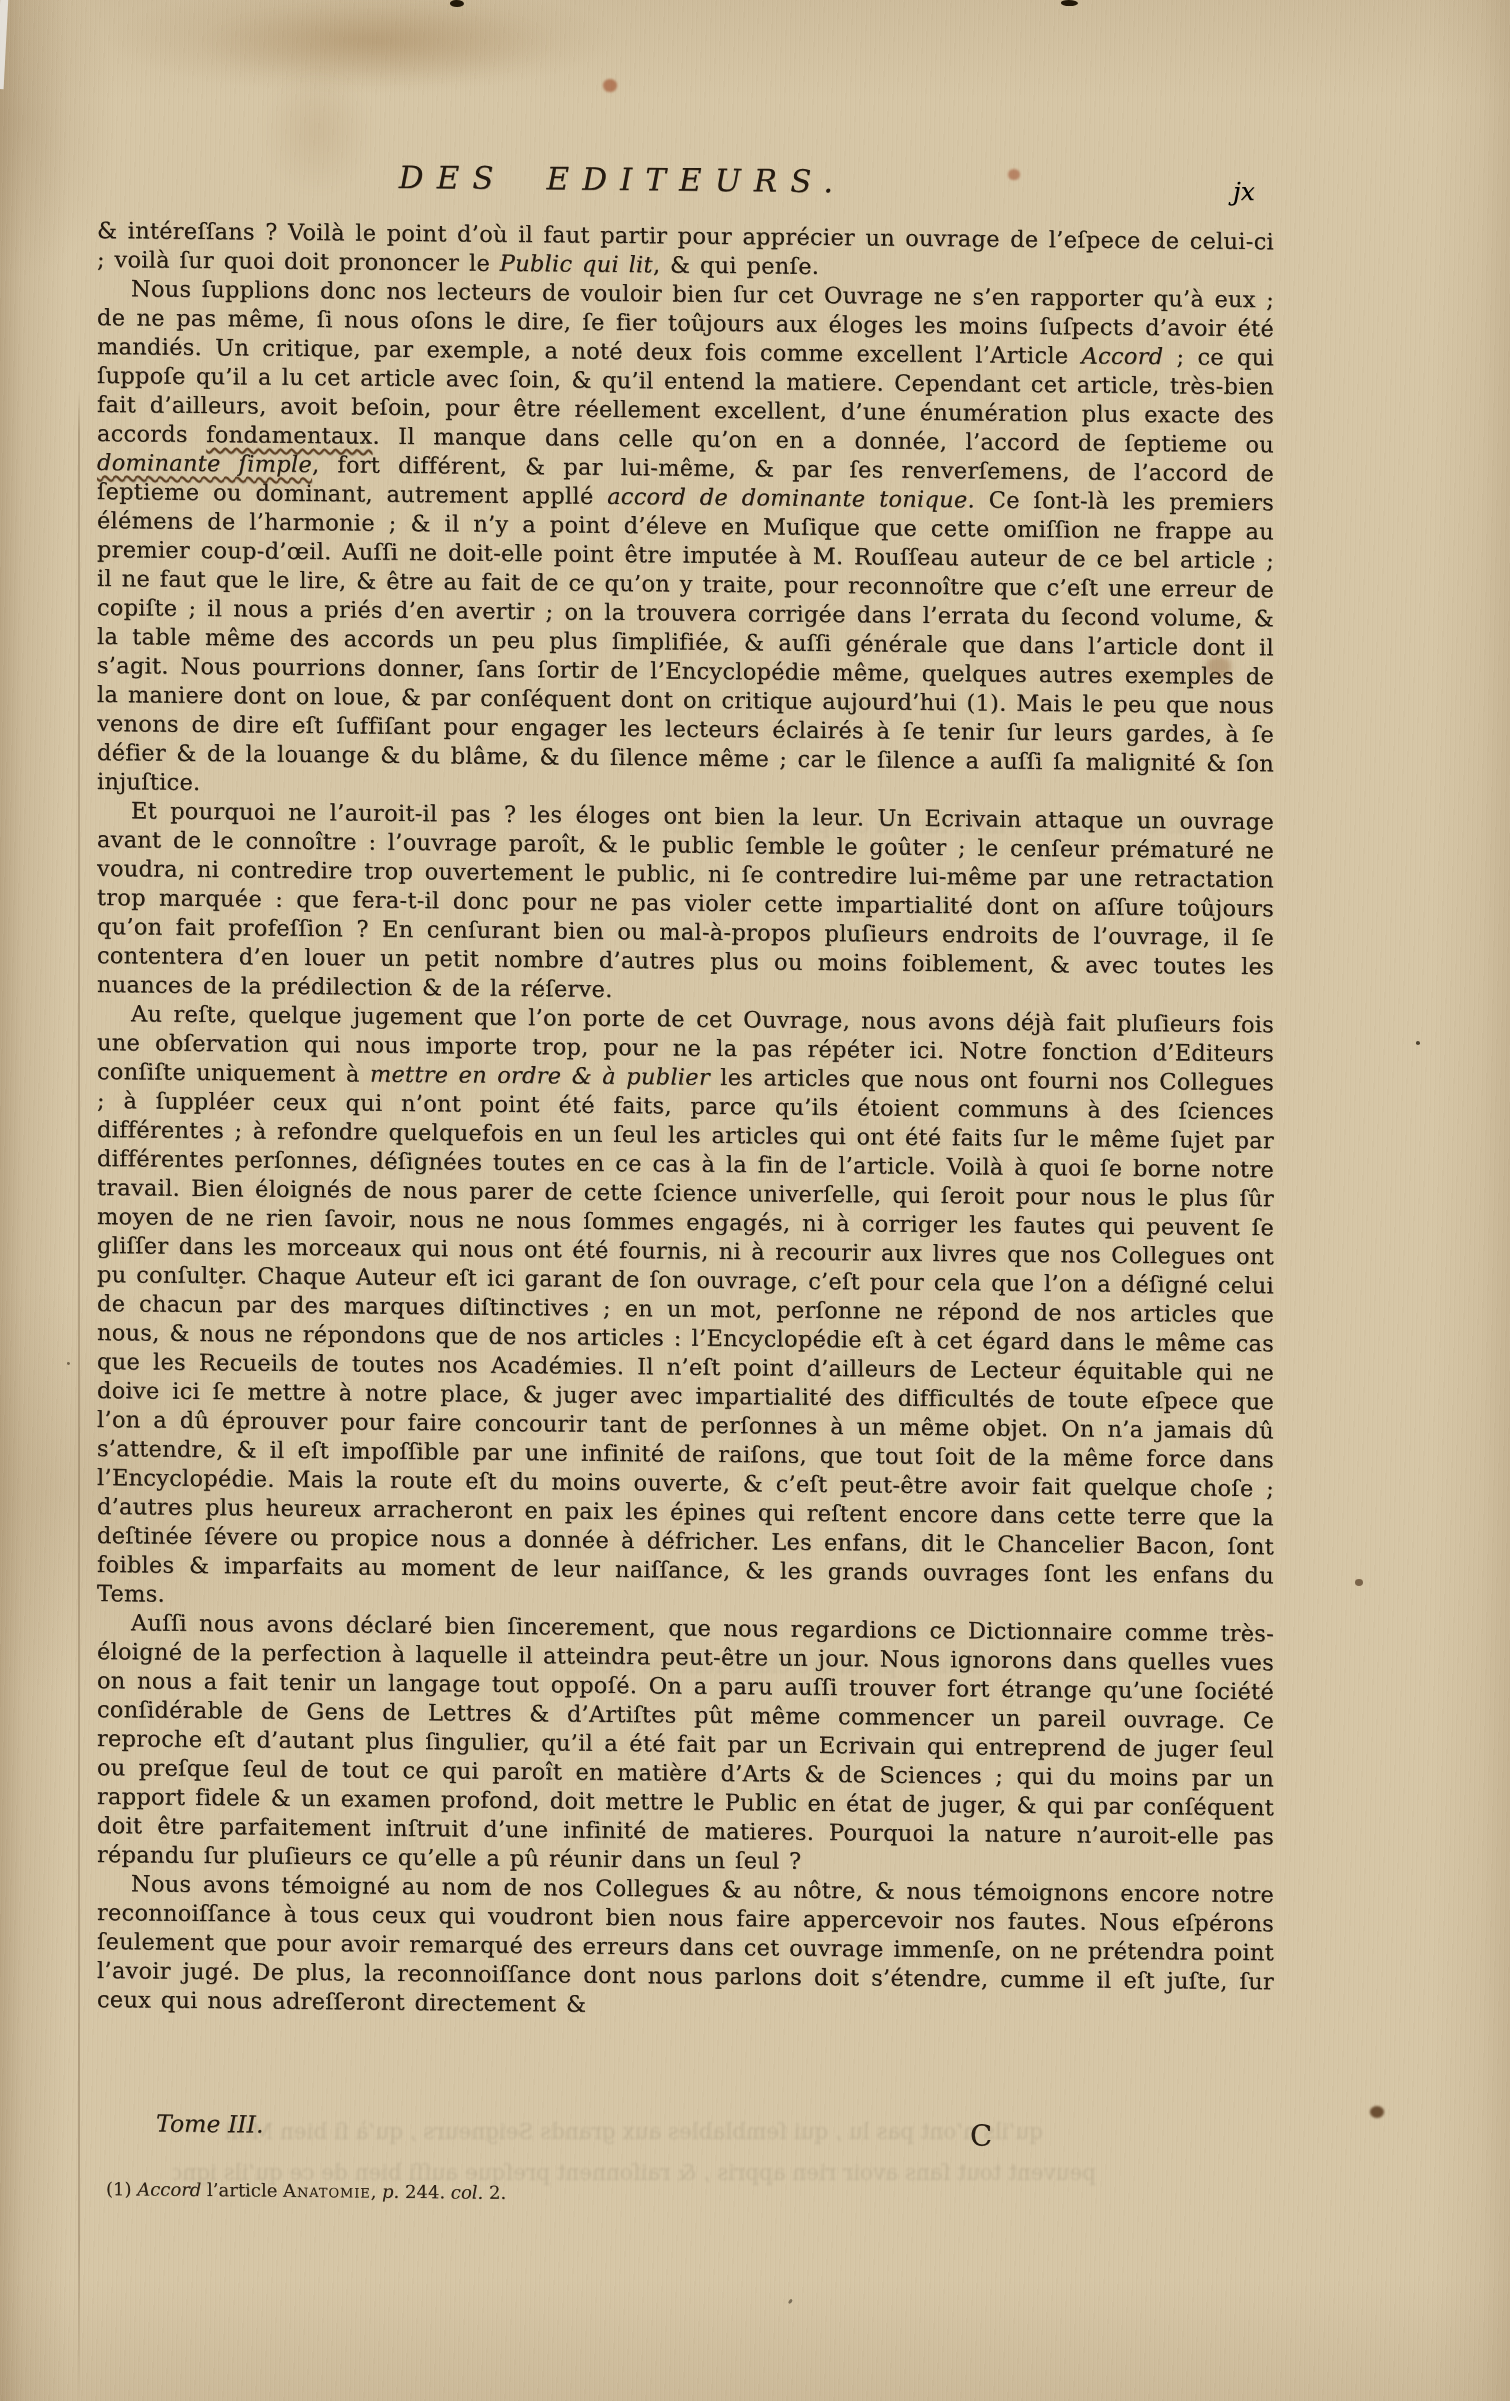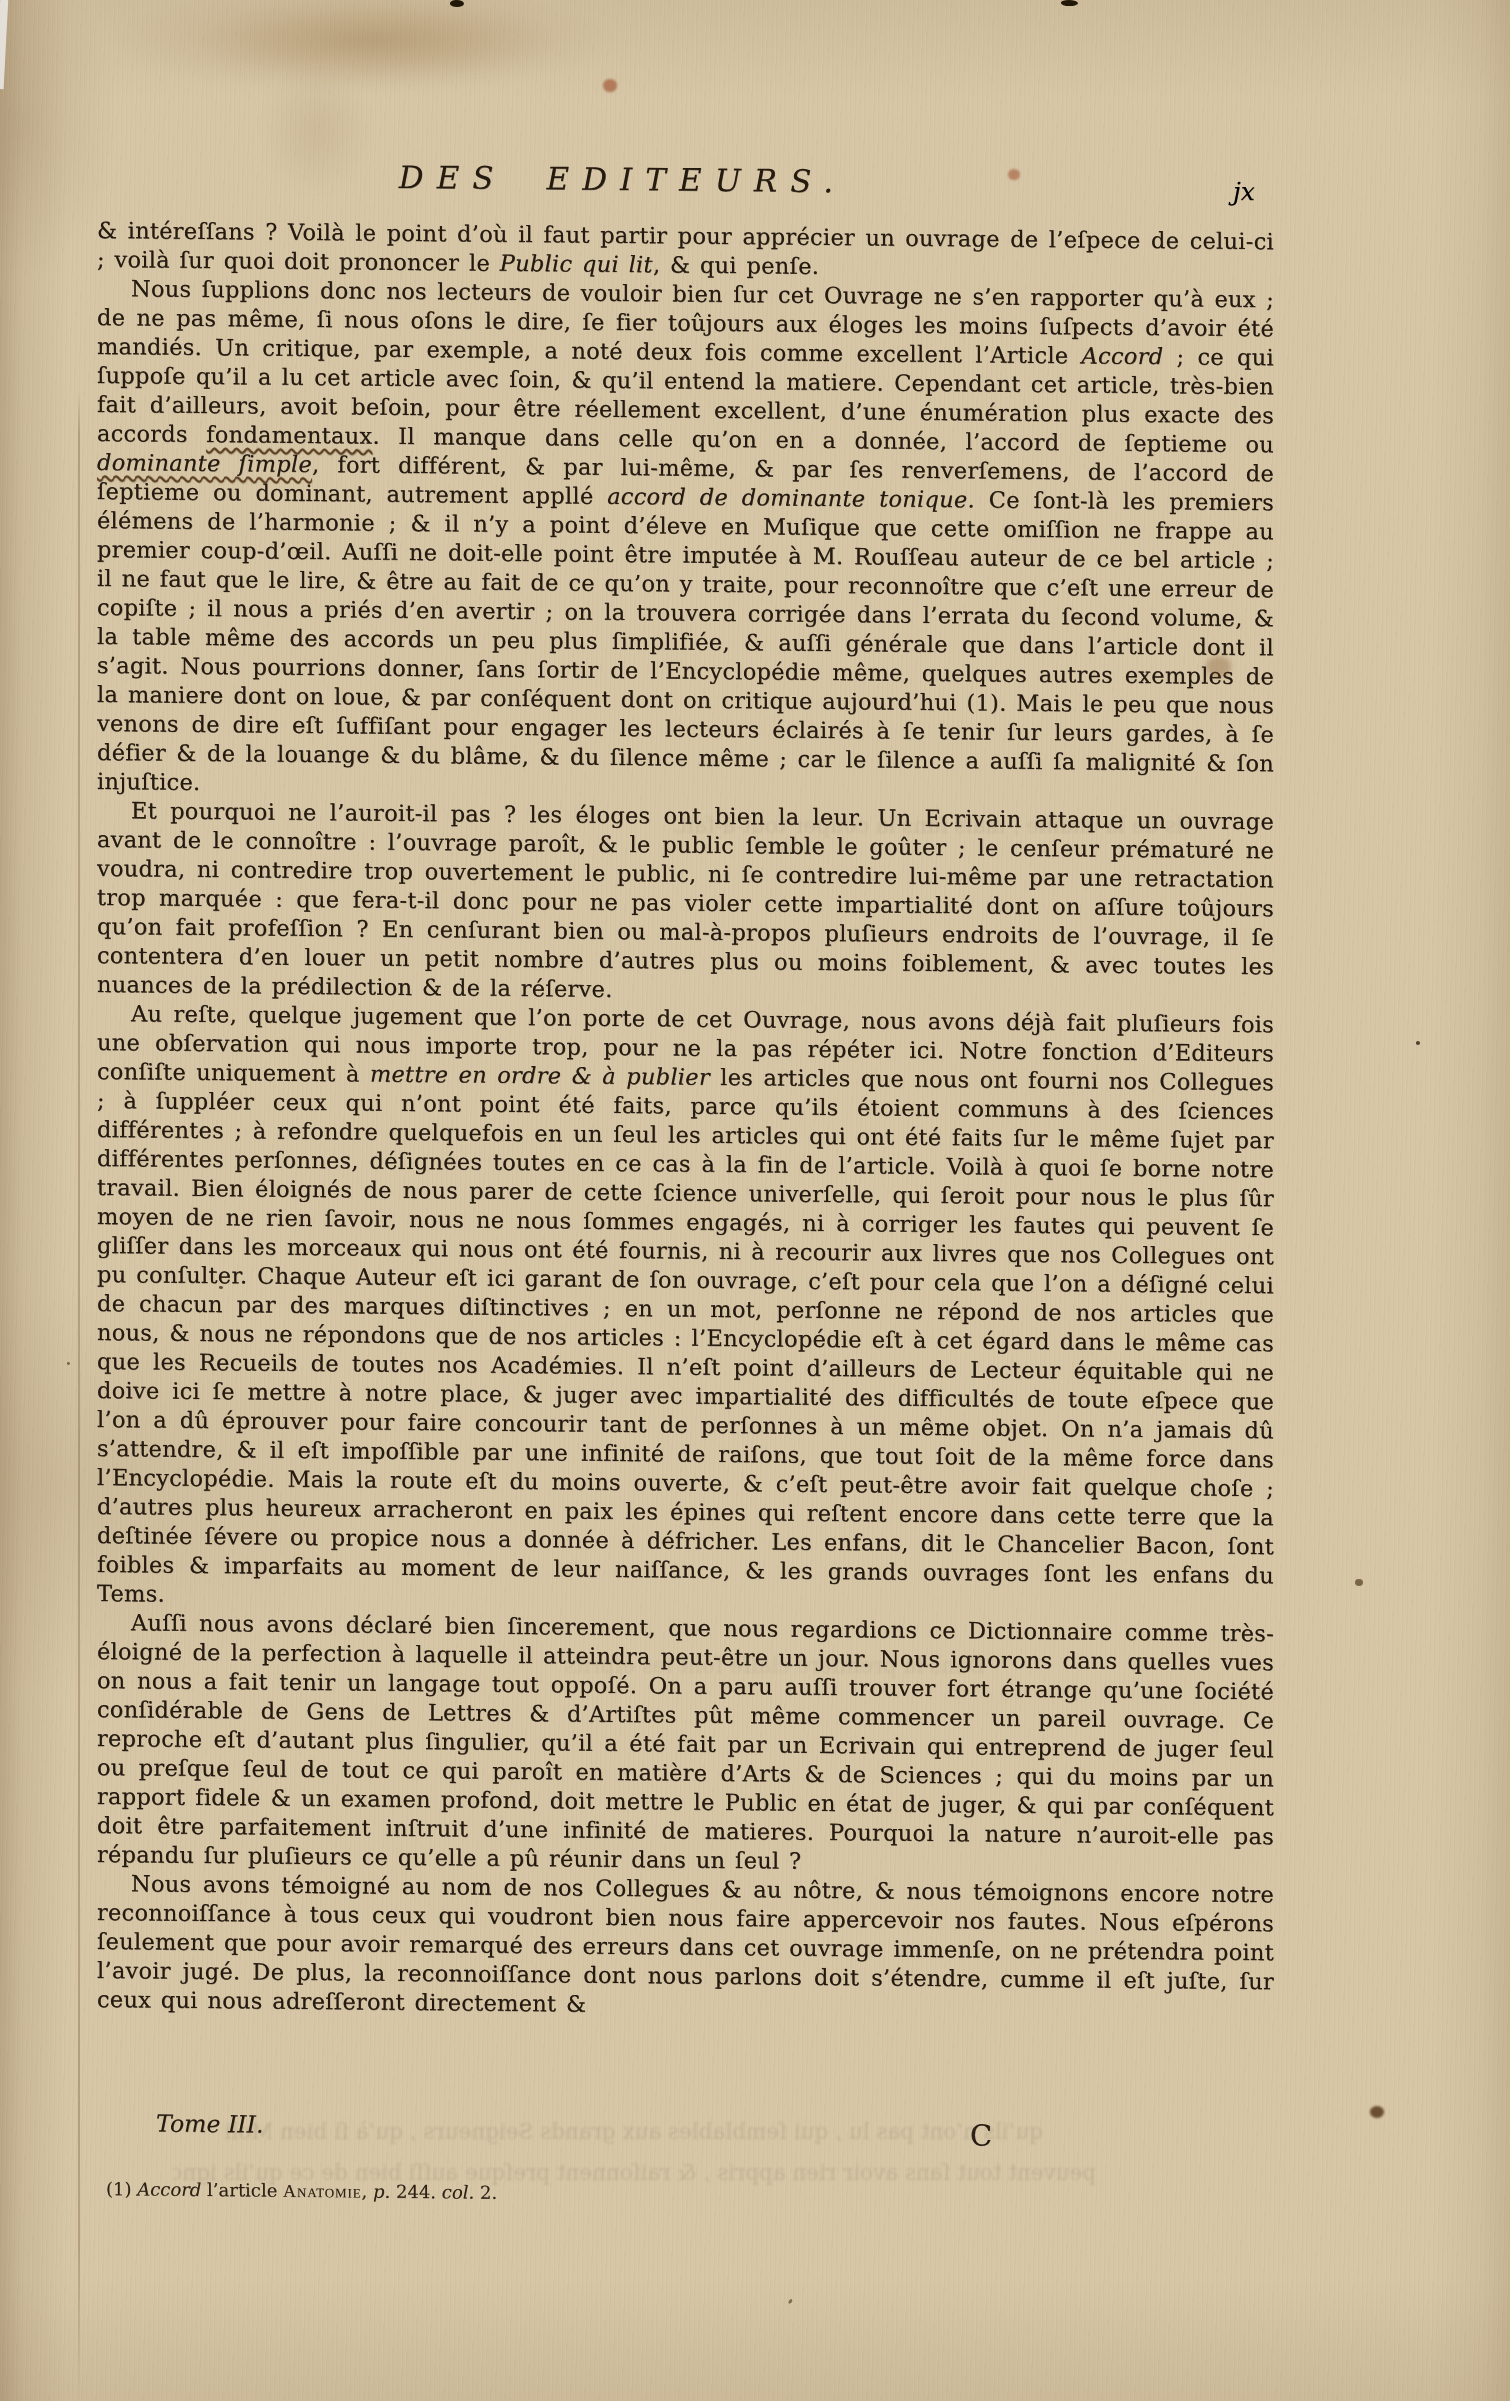--- a/index.html
+++ b/index.html
@@ -41,21 +41,21 @@
     color:#241a10;
     text-shadow:0.3px 0.4px 0.4px rgba(42,30,18,.48), -0.1px -0.1px 0.3px rgba(42,30,18,.28);
     letter-spacing:0.012em;word-spacing:0.10em;
   }
   .para{margin:0;text-indent:34px;}
   .para.no-indent{text-indent:0;}
   .seg-i{font-style:italic;}
   .seg-u{text-decoration-line:underline;text-decoration-style:wavy;
          text-decoration-color:rgba(92,58,26,.85);text-decoration-thickness:1.6px;
          text-underline-offset:4.7px;}
-  .seg-sc{font-variant:small-caps;letter-spacing:.05em;font-family:Liberation Serif, serif;}
+  .seg-sc{font-variant:small-caps;letter-spacing:.05em;}
   
   .footer-row{position:absolute;left:97px;top:2109px;width:1177px;height:42px;
               font-size:23.6px;color:#241a10;
               text-shadow:0.3px 0.4px 0.4px rgba(42,30,18,.45);}
   .tome{font-style:italic;padding-left:59px;}
   .signature{position:absolute;left:873px;top:1px;font-size:29px;}
   .footnote{position:absolute;left:106px;top:2177px;width:734px;
             font-size:18px;line-height:23px;color:#2c2114;
             text-shadow:0.2px 0.3px 0.3px rgba(44,33,20,.4);}
   

